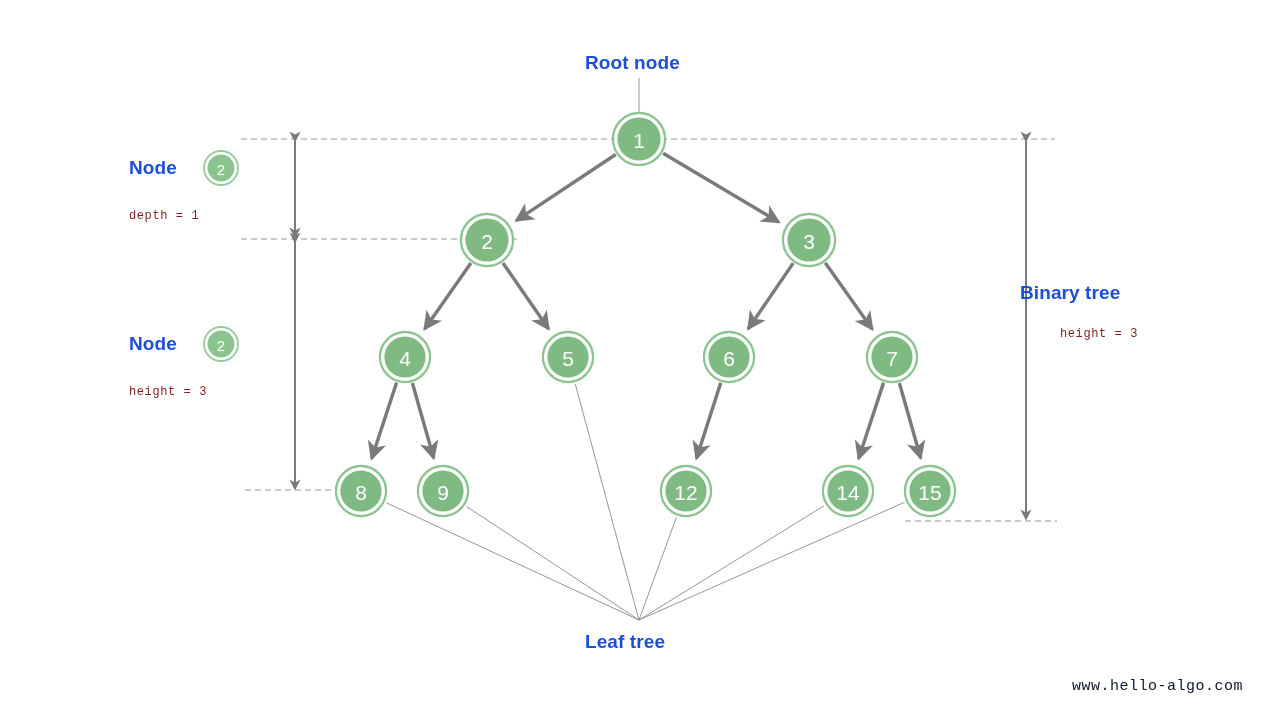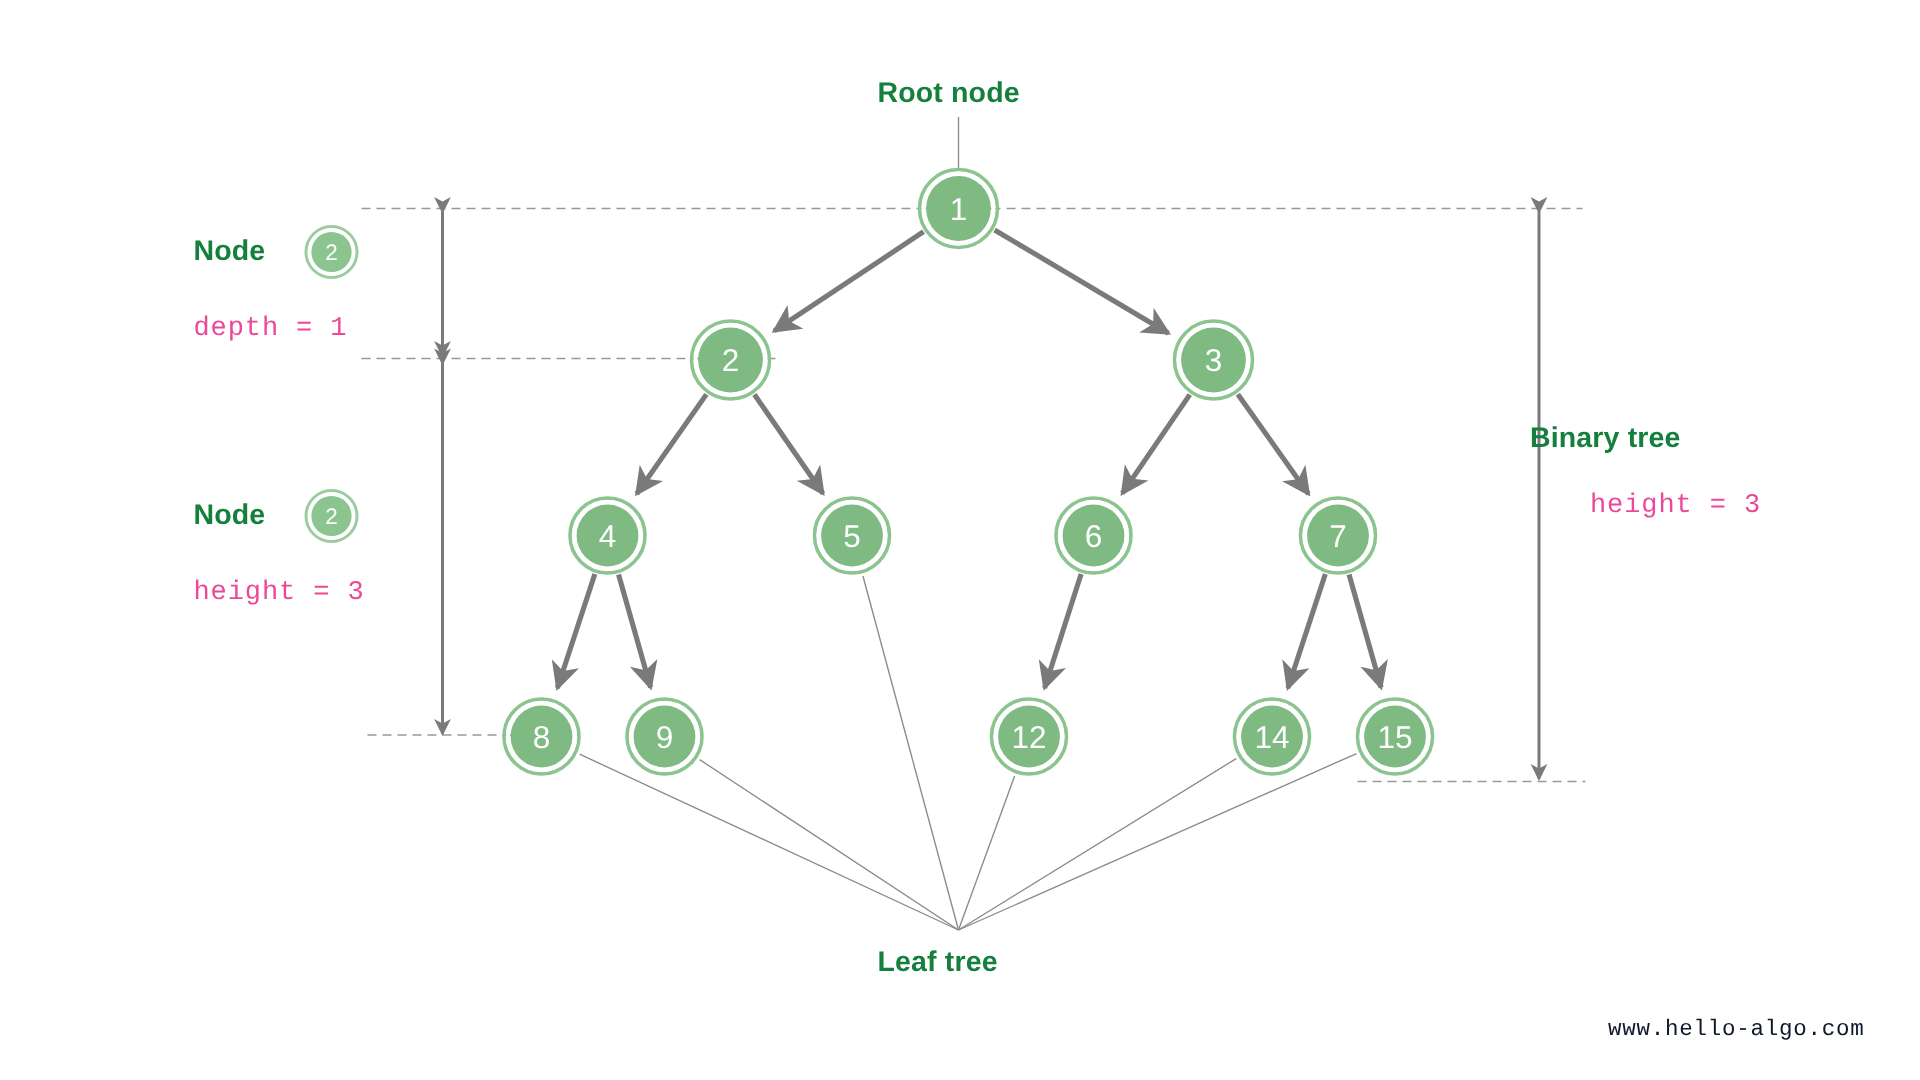--- a/index.html
+++ b/index.html
@@ -22,27 +22,27 @@
     height: 720px;
   }
   .lbl {
     position: absolute;
     white-space: nowrap;
   }
   .title-bold {
     font-family: "Liberation Sans", sans-serif;
     font-weight: bold;
     font-size: 19px;
-    color: #15803d;
+    color: #1d4ed8;
     letter-spacing: 0.1px;
   }
   .mono {
     font-family: "Liberation Mono", monospace;
-    font-size: 18px;
-    color: #ec4899;
+    font-size: 12px;
+    color: #7f1d1d;
     letter-spacing: 0.6px;
   }
   .watermark {
     font-family: "Liberation Mono", monospace;
     font-size: 15px;
     color: #0f172a;
     letter-spacing: 0.5px;
   }
   .node-text {
     font-family: "Liberation Sans", sans-serif;

